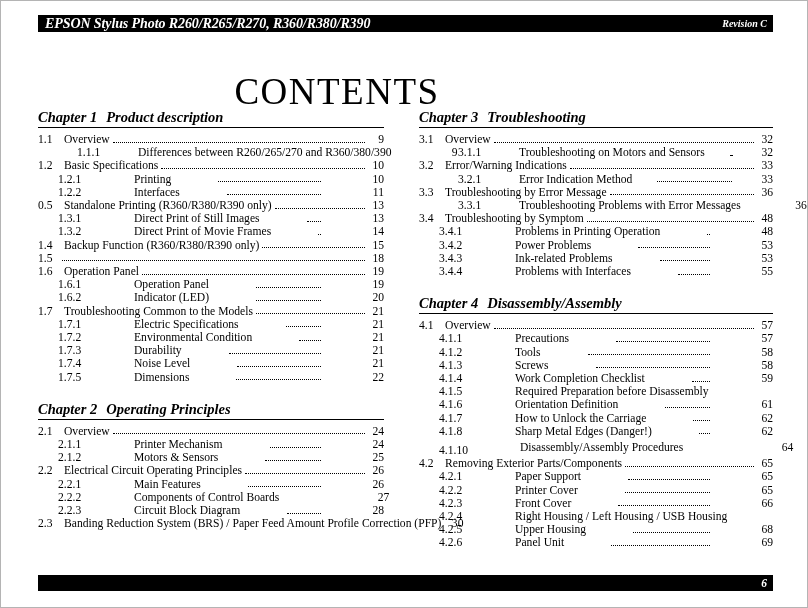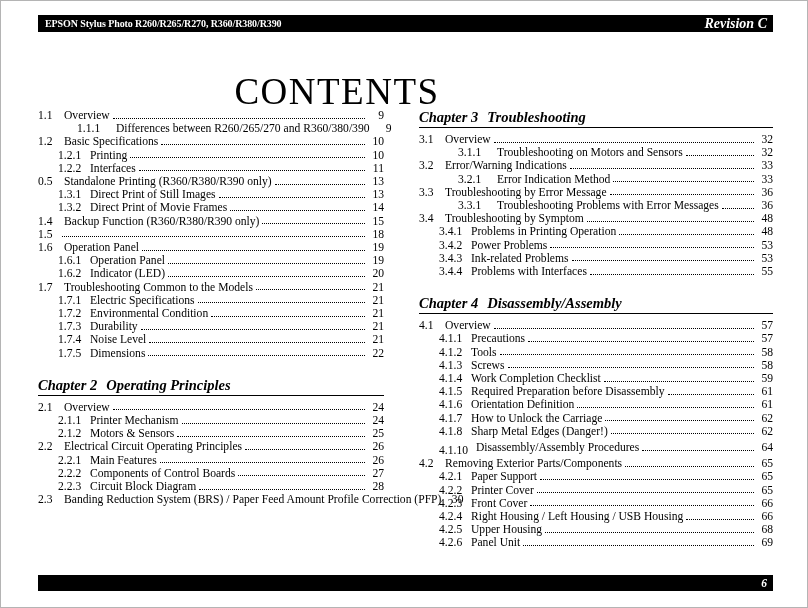--- a/index.html
+++ b/index.html
@@ -33,30 +33,31 @@
     background: #000000;
     display: flex;
     align-items: center;
     justify-content: space-between;
     box-sizing: border-box;
     padding: 0 6px 0 7px;
   }
   .header-title {
     color: #ffffff;
     font-weight: bold;
-    font-size: 10px;
+    font-style: italic;
+    font-size: 14px;
     letter-spacing: -0.1px;
     white-space: nowrap;
     text-align: center;
   }
   .header-revision {
     color: #ffffff;
     font-weight: bold;
     font-style: italic;
-    font-size: 14px;
+    font-size: 10px;
     white-space: nowrap;
     margin-left: 26px;
   }
 
   
   .page-title {
     position: absolute;
     left: 0;
     top: 44px;
     width: 672px;
@@ -135,23 +136,23 @@
     border-bottom: none;
   }
   .entry .page-no {
     flex: none;
     width: 17px;
     text-align: right;
   }
 
   
   .lvl1 .num { width: 21px; }
-  .lvl2 { padding-left: 20px; }
+  .lvl2 { padding-left: 20px; gap: 44px; }
   .lvl2 .num { width: 27px; }
-  .lvl3 { padding-left: 39px; }
+  .lvl3 { padding-left: 39px; gap: 22px; }
   .lvl3 .num { width: 34px; }
   .lvl2.wide .num { width: 32px; margin-top: 6px; }
 
   
   .footer-bar {
     position: absolute;
     left: 37px;
     top: 574px;
     width: 735px;
     height: 16px;
@@ -176,20 +177,21 @@
 
   <div class="header-bar">
     <span class="header-title">EPSON Stylus Photo R260/R265/R270, R360/R380/R390</span>
     <span class="header-revision">Revision C</span>
   </div>
 
   <h1 class="page-title">CONTENTS</h1>
 
   <div class="columns">
     <div class="col" id="col-left">
+        <div class="chapter"><span class="ch-label">Chapter 1</span><span>Product description</span></div>
         <div class="toc">
           <div class="entry lvl1">
             <span class="num">1.1</span>
             <span class="title">Overview</span>
             <span class="leader"></span>
             <span class="page-no">9</span>
           </div>
           <div class="entry lvl3">
             <span class="num">1.1.1</span>
             <span class="title">Differences between R260/265/270 and R360/380/390</span>

